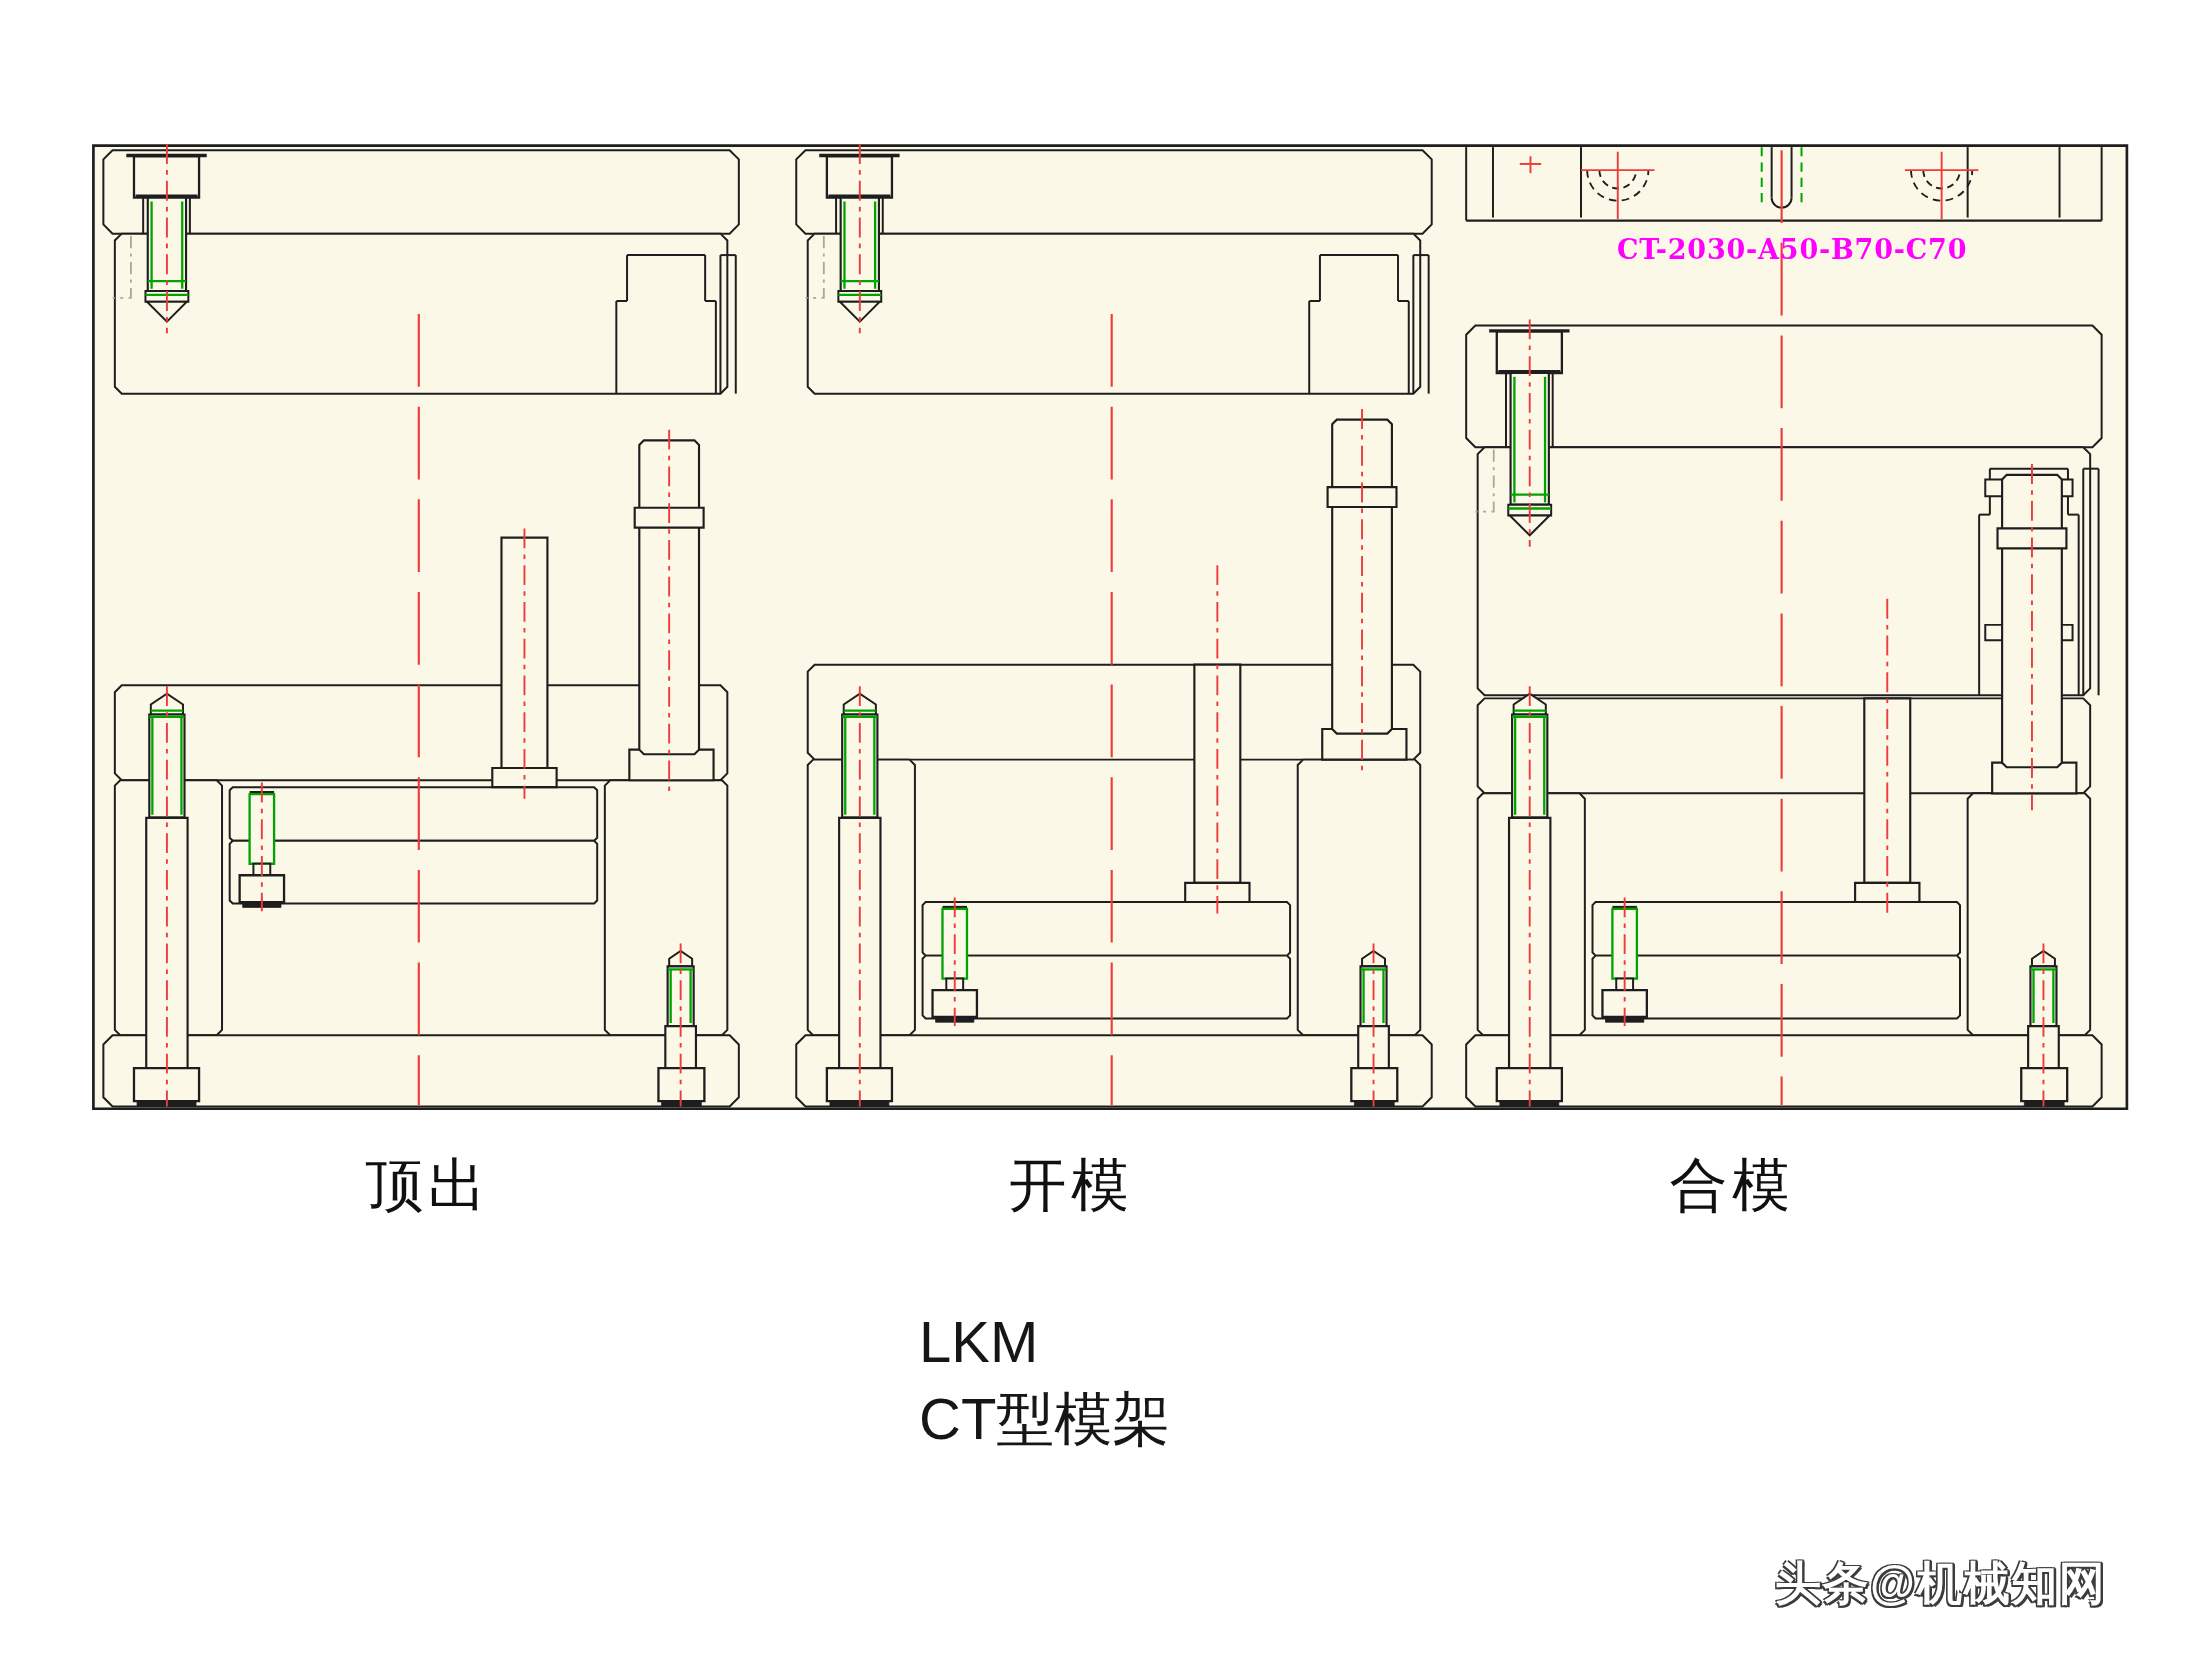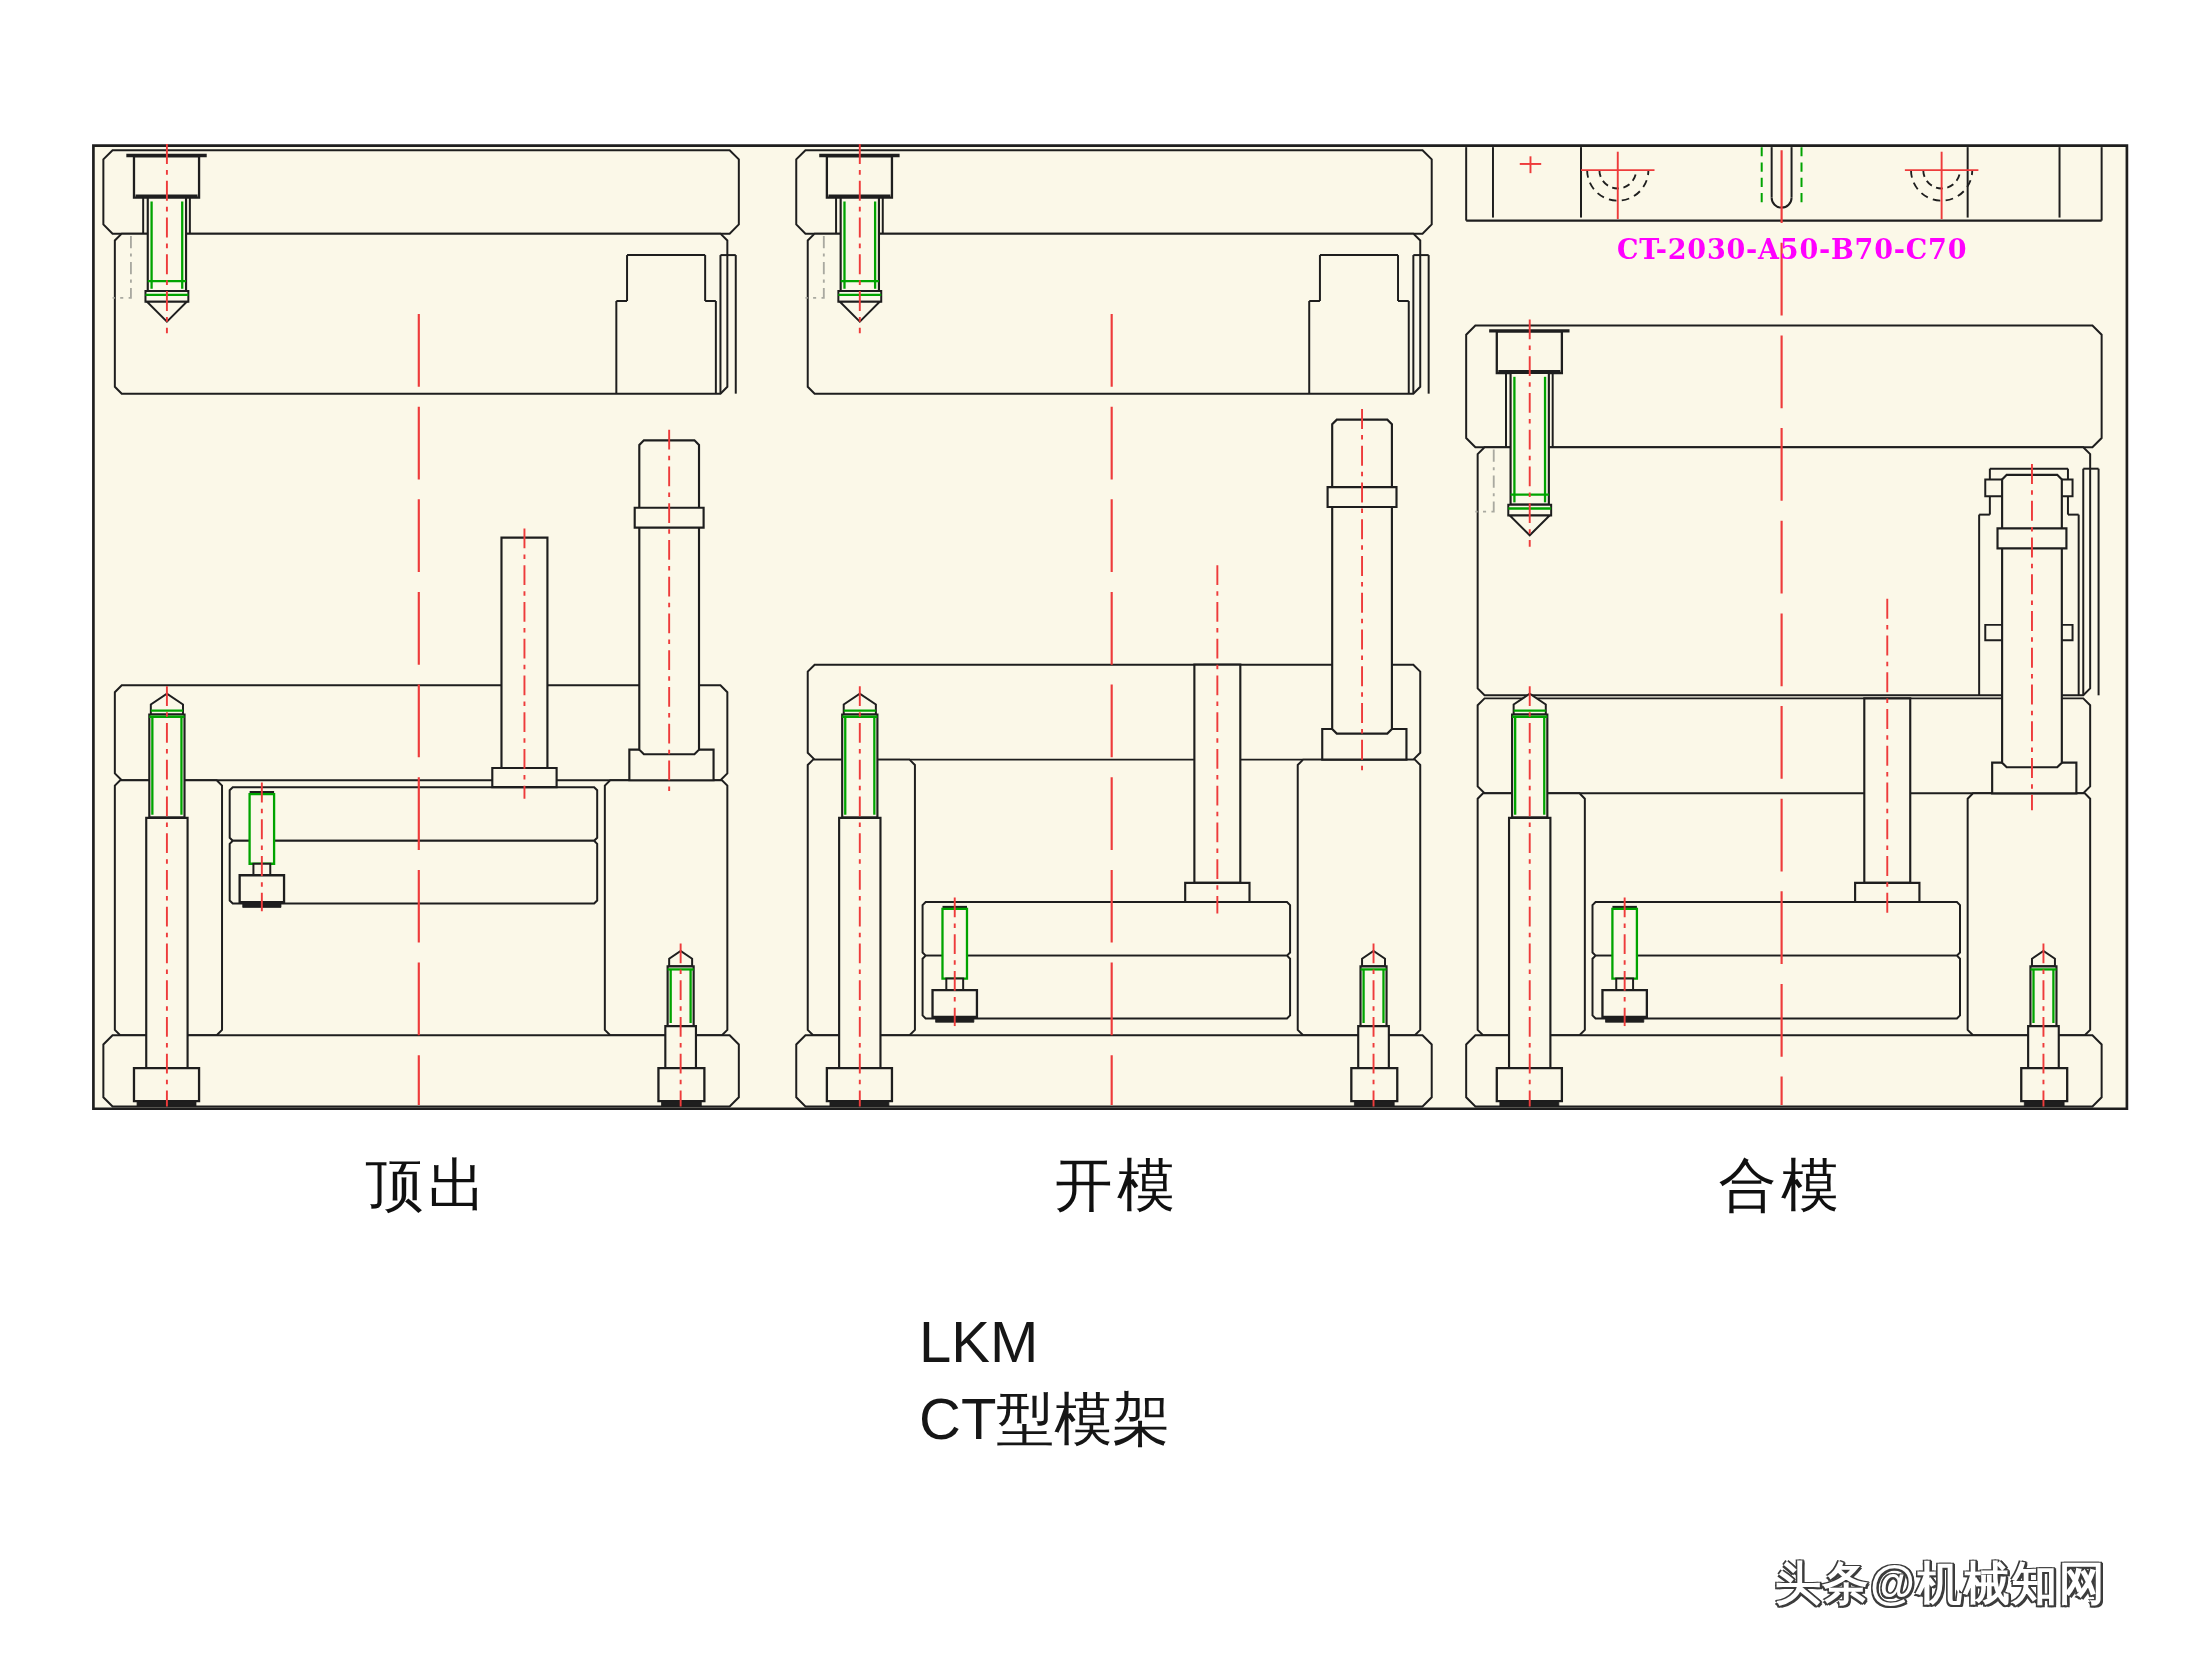--- a/index.html
+++ b/index.html
@@ -250,22 +250,22 @@
         <path d="M2669 1232L2669 1445" fill="none" stroke="#EE3B3B" stroke-width="2.5" stroke-dasharray="26 8 6 8" stroke-linejoin="miter" stroke-linecap="butt"></path>
         <path d="M2122 1172L2122 1340" fill="none" stroke="#EE3B3B" stroke-width="2.5" stroke-dasharray="26 8 6 8" stroke-linejoin="miter" stroke-linecap="butt"></path>
         <path d="M2465 782L2465 1193" fill="none" stroke="#EE3B3B" stroke-width="2.5" stroke-dasharray="26 8 6 8" stroke-linejoin="miter" stroke-linecap="butt"></path>
         <path d="M2654 606L2654 1058" fill="none" stroke="#EE3B3B" stroke-width="2.5" stroke-dasharray="26 8 6 8" stroke-linejoin="miter" stroke-linecap="butt"></path>
       </svg>
 
     <div id="part-number" style="color: rgb(255, 0, 255);">CT-2030-A50-B70-C70</div>
   </div>
 
   <div class="panel-label" style="left:428px">顶出</div>
-  <div class="panel-label" style="left:1117px">开模</div>
-  <div class="panel-label" style="left:1781px">合模</div>
+  <div class="panel-label" style="left:1071px">开模</div>
+  <div class="panel-label" style="left:1732px">合模</div>
 
   <div id="caption">
     <div class="cap-line1">LKM</div>
     <div class="cap-line2">CT型模架</div>
   </div>
 
   <div id="watermark">头条@机械知网</div>
 </div>
 
 

